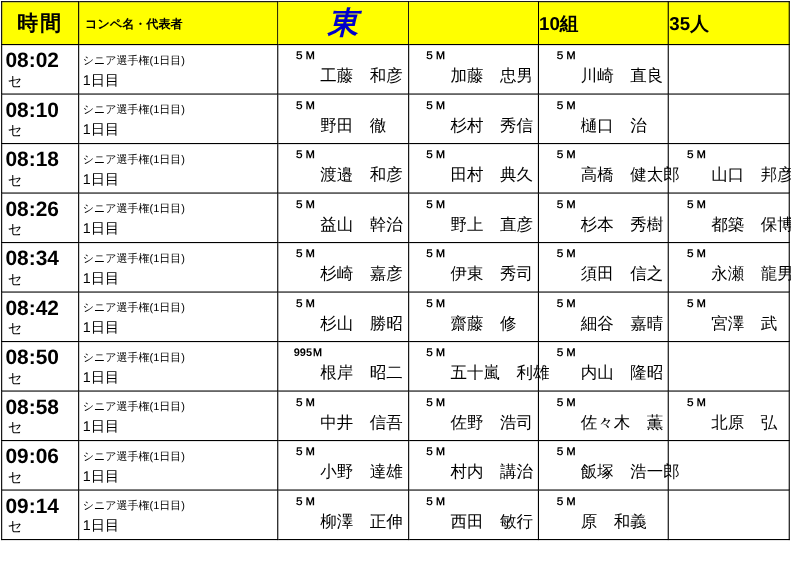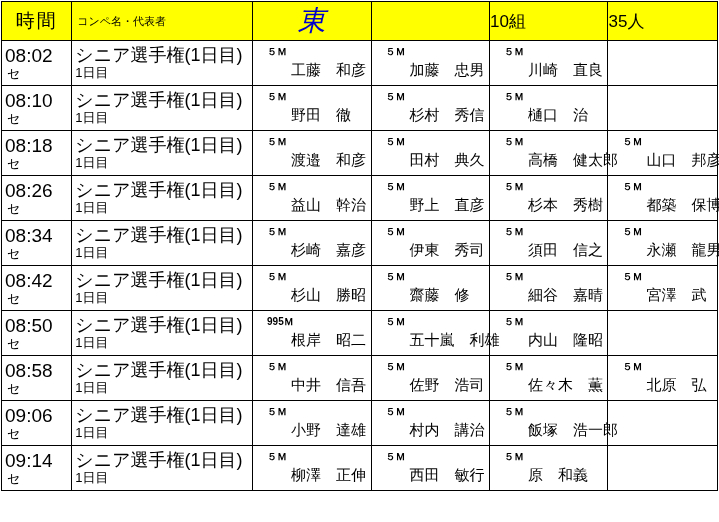--- a/index.html
+++ b/index.html
@@ -28,21 +28,21 @@
   table.grid td, table.grid th {
     border: 1px solid #000000;
     padding: 0;
     vertical-align: middle;
     box-sizing: border-box;
   }
   
   .hdr-row td {
     background: #ffff00;
     height: 38px;
-    font-weight: normal;
+    font-weight: bold;
   }
   .hdr-time {
     width: 70px;
     text-align: center;
     font-size: 19px;
     letter-spacing: 2px;
   }
   .hdr-comp {
     width: 180px;
     text-align: left;
@@ -75,34 +75,35 @@
     width: 70px;
     text-align: left;
     padding: 1px 0 0 3px !important;
     vertical-align: top;
   }
   .time-val {
     font-size: 19px;
     letter-spacing: 0px;
     line-height: 21px;
     display: block;
+    font-weight: bold;
   }
   .time-sub {
     font-size: 13px;
     line-height: 16px;
     display: block;
     padding-left: 2px;
   }
   td.comp-cell {
     width: 180px;
     vertical-align: top;
     padding: 1px 0 0 3px !important;
   }
   .comp-title {
-    font-size: 18px;
+    font-size: 10px;
     line-height: 17px;
     display: block;
     white-space: nowrap;
   }
   .comp-day {
     font-size: 13px;
     line-height: 17px;
     display: block;
     text-align: left;
     padding-right: 36px;

